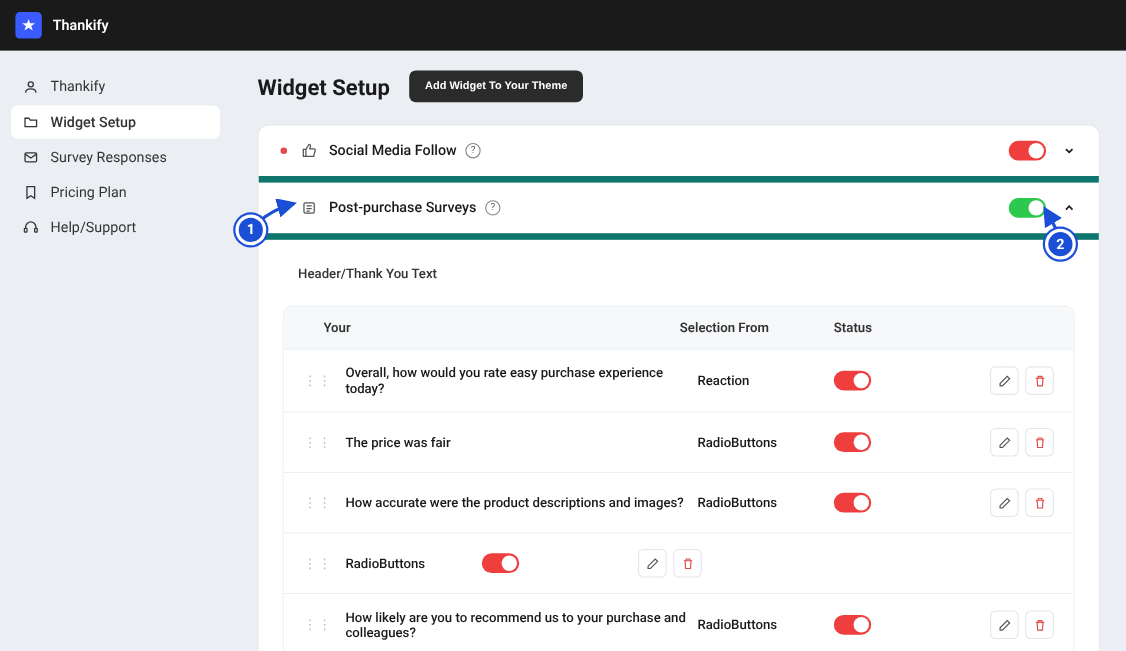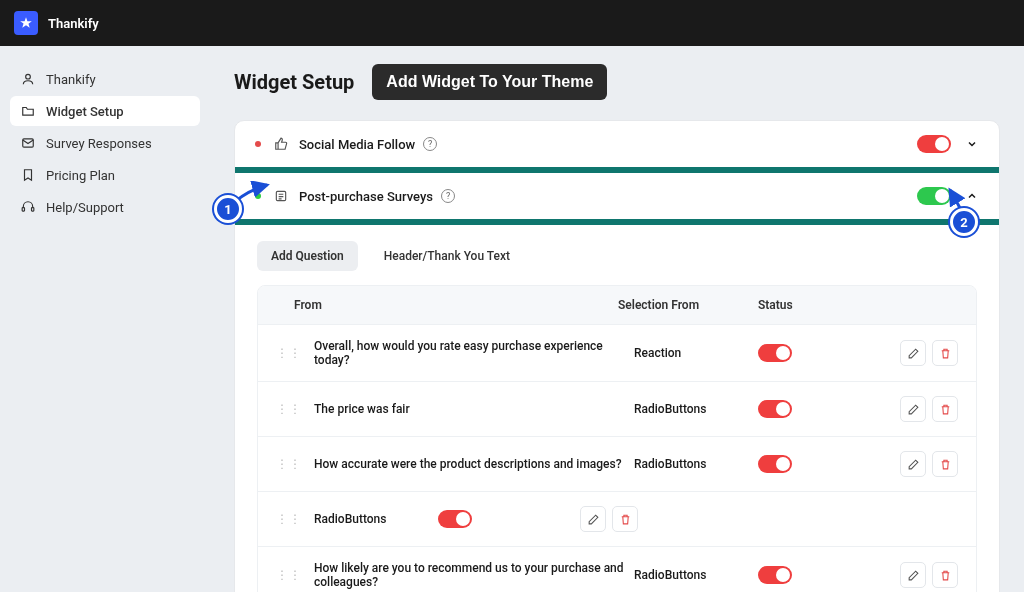--- a/index.html
+++ b/index.html
@@ -12,21 +12,21 @@
 
 .layout { display: flex; }
 .sidebar { width: 210px; padding: 18px 10px; }
 .side-item { display: flex; align-items: center; padding: 7px 10px; font-size: 13px; color: #333; border-radius: 6px; cursor: pointer; margin-bottom: 2px; }
 .side-item.active { background: white; font-weight: 500; }
 .side-item .sicon { width: 16px; height: 16px; margin-right: 10px; display: flex; align-items: center; justify-content: center; }
 
 .main { flex: 1; padding: 18px 24px 30px 24px; }
 .page-head { display: flex; align-items: center; margin-bottom: 20px; }
 .page-title { font-size: 20px; font-weight: 700; margin-right: 18px; }
-.add-widget-btn { background: #2b2b2b; color: white; border: none; border-radius: 6px; padding: 9px 14px; font-size: 16px; font-weight: 600; cursor: pointer; }
+.add-widget-btn { background: #2b2b2b; color: white; border: none; border-radius: 6px; padding: 9px 14px; font-size: 10px; font-weight: 600; cursor: pointer; }
 
 .card { background: white; border-radius: 10px; border: 1px solid #e6e8eb; overflow: hidden; }
 
 .sec-row { display: flex; align-items: center; padding: 14px 20px; border-bottom: 6px solid #0f766e; position: relative; }
 .sec-row:first-child .dot { background: #e44b4b; }
 .sec-row .dot { width: 6px; height: 6px; border-radius: 50%; background: #2ecc40; margin-right: 12px; }
 .sec-row .sec-icon { width: 16px; height: 16px; margin-right: 10px; color: #555; display: flex; align-items: center; justify-content: center;}
 .sec-row .sec-label { font-size: 13px; font-weight: 500; }
 .sec-row .help-icon { margin-left: 8px; width: 14px; height: 14px; border: 1px solid #888; border-radius: 50%; display: flex; align-items: center; justify-content: center; font-size: 9px; color: #666; }
 .sec-row .right { margin-left: auto; display: flex; align-items: center; gap: 14px; }
@@ -168,27 +168,26 @@
           <span class="chev">
               <svg width="12" height="12" viewBox="0 0 24 24" fill="none" stroke="currentColor" stroke-width="3">
                 <path d="M6 15l6-6 6 6"></path>
               </svg>
             </span>
         </div>
       </div>
 
       <div class="panel">
         <div class="tabs">
-          <div class="tab active">Add Question</div>
           <div class="tab">Header/Thank You Text</div>
         </div>
 
         <div class="tbl">
           <div class="thead">
-            <div class="col-name">From</div>
+            <div class="col-name">Your</div>
             <div class="col-sel">Selection From</div>
             <div class="col-status">Status</div>
             <div class="col-act"></div>
           </div>
           <div id="tbody">
               <div class="trow">
                 <span class="drag">⋮⋮</span>
                 <div class="cell-name">Overall, how would you rate easy purchase experience today?</div>
                 <div class="cell-sel">Reaction</div>
                 <div class="cell-status">

